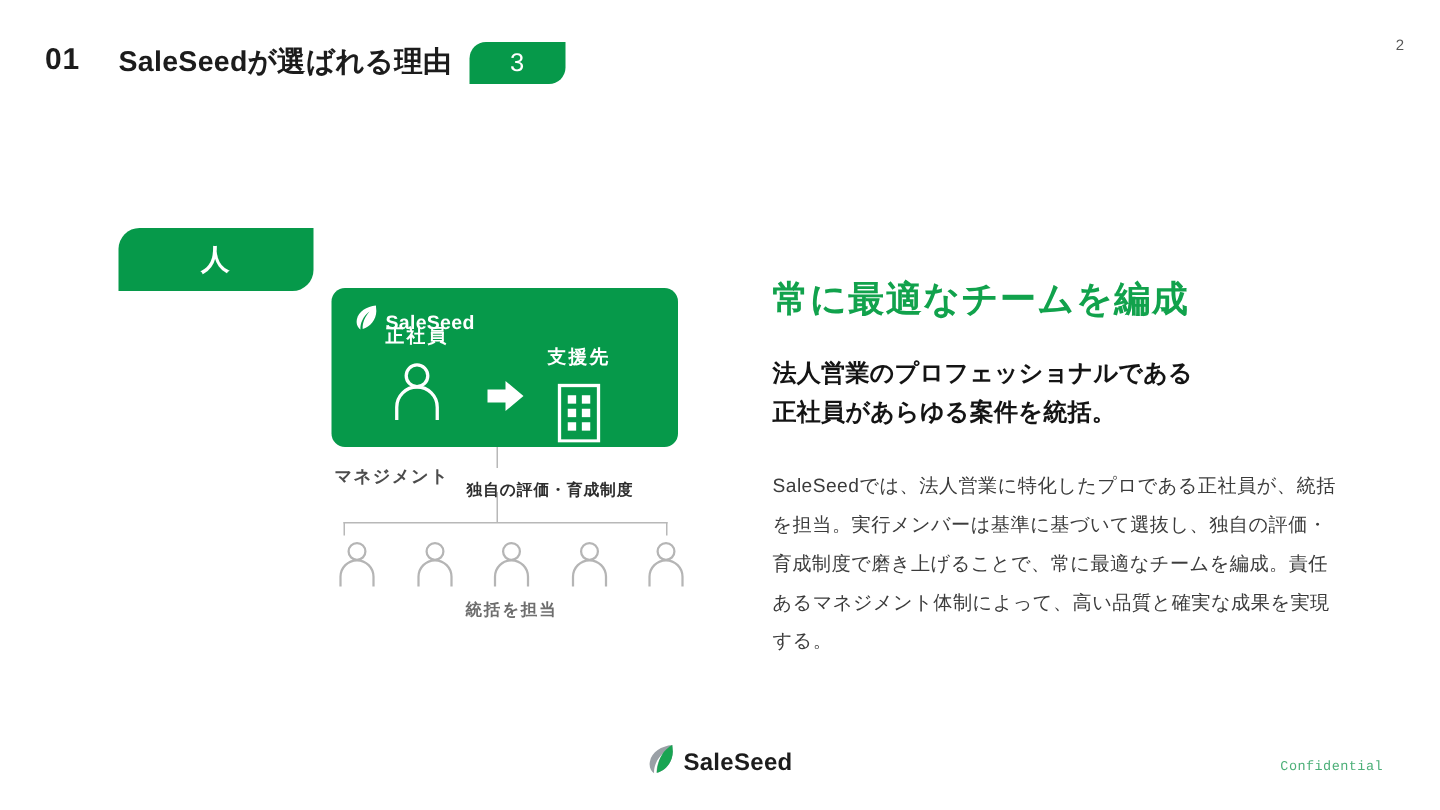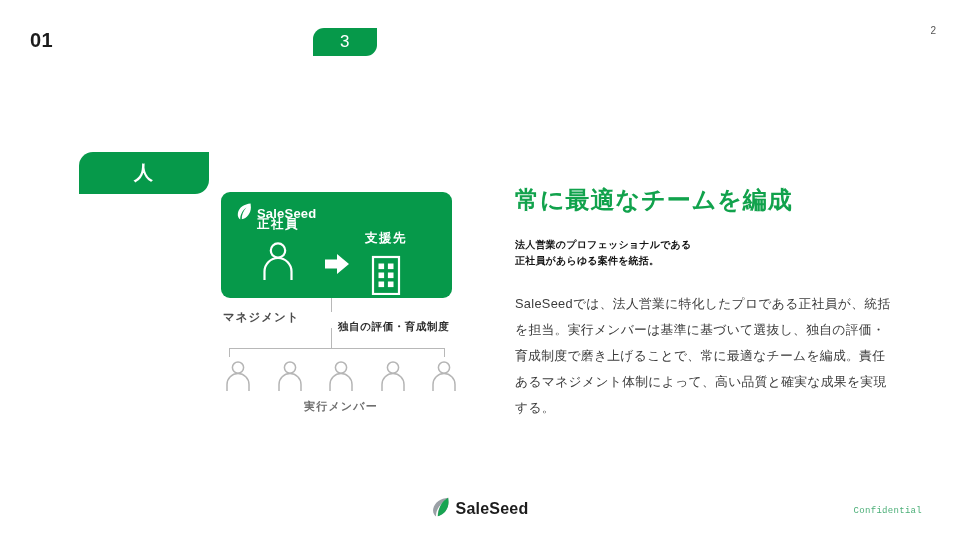--- a/index.html
+++ b/index.html
@@ -177,21 +177,21 @@
   .vline-mid {
     position: absolute;
     left: 110px;
     top: 30px;
     width: 1.4px;
     height: 20px;
     background: #b8b8b8;
   }
   .label-system {
     position: absolute;
-    left: 117px;
+    left: 90px;
     top: 22px;
     font-size: 10.5px;
     font-weight: 700;
     letter-spacing: 0.6px;
     color: #2e2e2e;
     white-space: nowrap;
   }
   .bracket {
     position: absolute;
     left: 8px;
@@ -234,21 +234,21 @@
   }
   .right-heading {
     font-size: 24px;
     font-weight: 700;
     color: #11a24c;
     letter-spacing: 1px;
     margin: 0 0 22px 0;
     line-height: 1.2;
   }
   .right-subheading {
-    font-size: 10px;
+    font-size: 16px;
     font-weight: 700;
     color: #141414;
     line-height: 1.62;
     letter-spacing: 0.2px;
     margin: 0 0 22px 0;
   }
   .right-body {
     font-size: 12.8px;
     font-weight: 400;
     color: #3b3b3b;
@@ -282,20 +282,21 @@
     color: #4caf78;
     letter-spacing: 0.3px;
     font-family: Liberation Mono, monospace;
   }
 </style>
 </head>
 <body>
 
 <div class="slide-header">
   <div class="header-number">01</div>
+  <div class="header-title">SaleSeedが選ばれる理由</div>
   <div class="header-badge">3</div>
   <div class="page-number">2</div>
 </div>
 
 <div class="category-tab">
   <span>人</span>
 </div>
 
 <div class="green-card">
 
@@ -373,21 +374,21 @@
       </svg>
     </span>
     <span>
       <svg width="30" height="32" viewBox="0 0 30 32" aria-hidden="true">
         <circle cx="15" cy="7.6" r="5.6" fill="none" stroke="#b5b5b5" stroke-width="1.5"></circle>
         <path d="M4 31 L4 24.5 A11 11 0 0 1 26 24.5 L26 31" fill="none" stroke="#b5b5b5" stroke-width="1.5"></path>
       </svg>
     </span>
   </div>
 
-  <div class="label-members">実行メンバー</div>
+  <div class="label-members">統括を担当</div>
 </div>
 
 <div class="right-col">
   <h2 class="right-heading">常に最適なチームを編成</h2>
   <p class="right-subheading">法人営業のプロフェッショナルである<br>正社員があらゆる案件を統括。</p>
   <p class="right-body">SaleSeedでは、法人営業に特化したプロである正社員が、統括を担当。実行メンバーは基準に基づいて選抜し、独自の評価・育成制度で磨き上げることで、常に最適なチームを編成。責任あるマネジメント体制によって、高い品質と確実な成果を実現する。</p>
 </div>
 
 <div class="footer-logo">
   <span>

